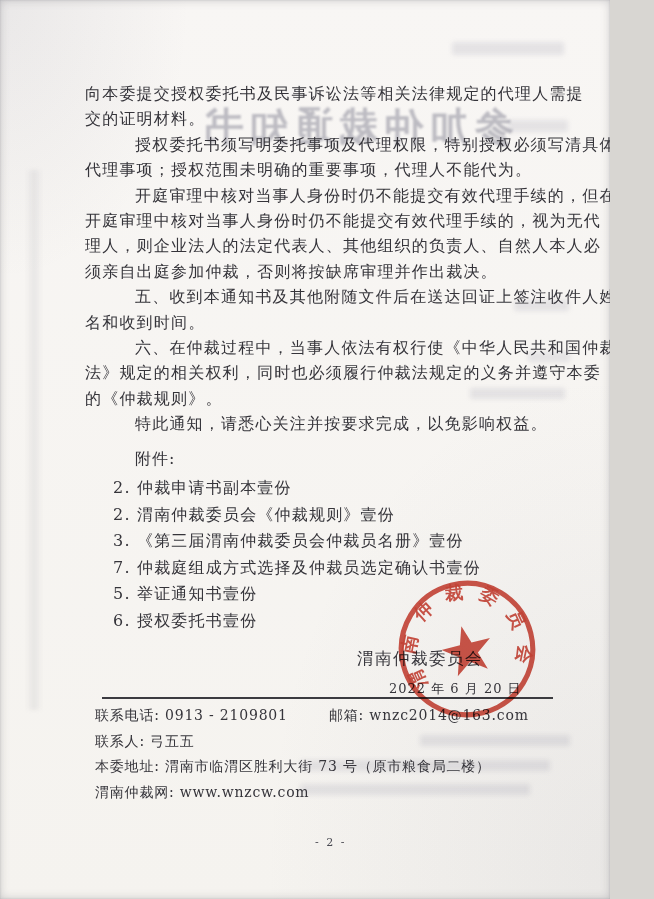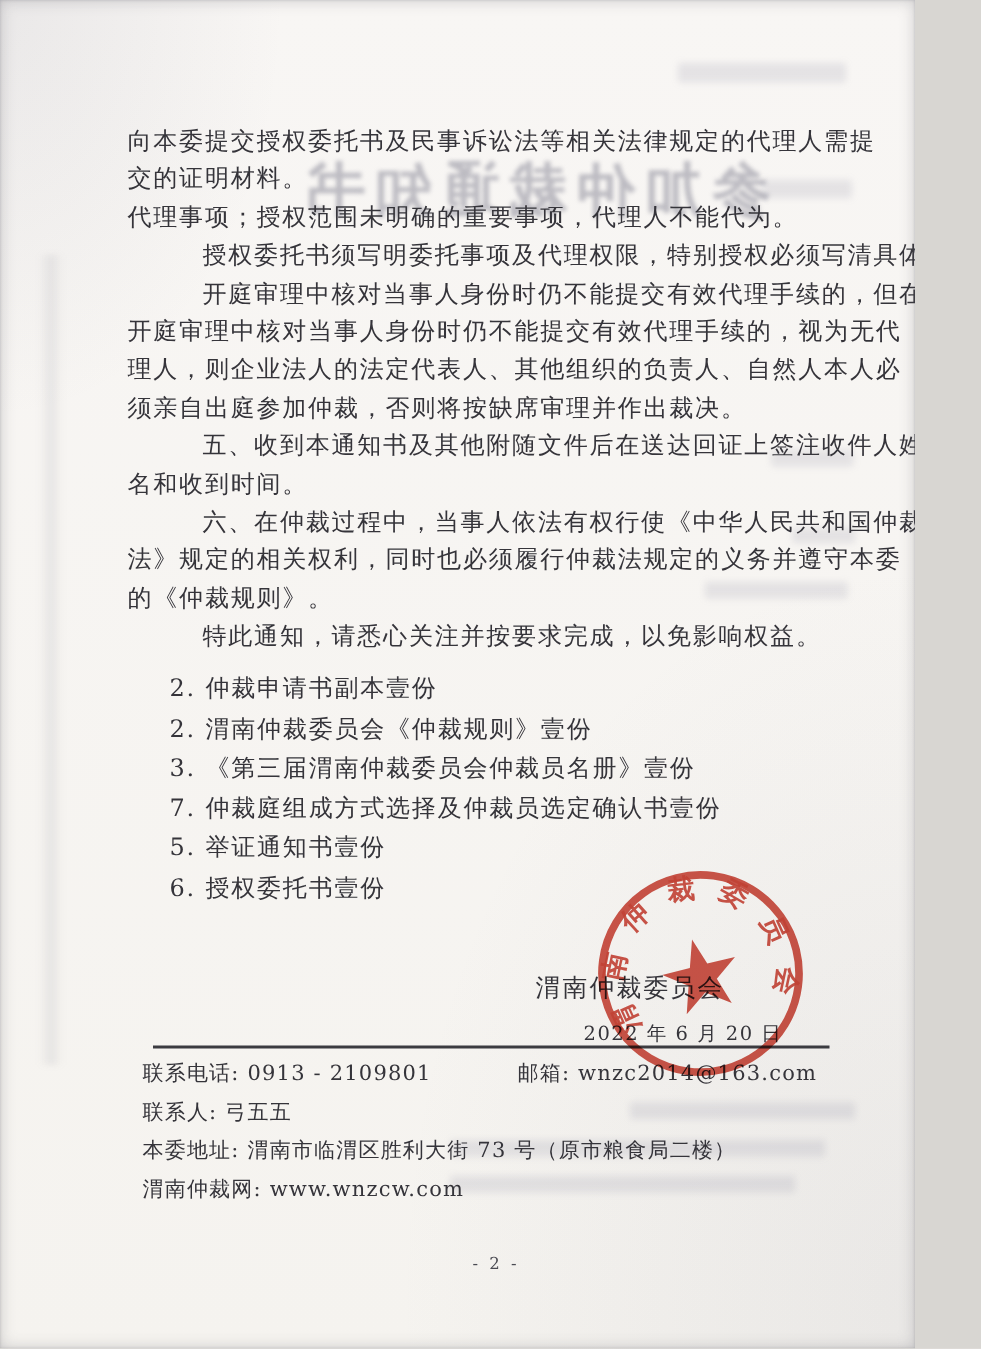--- a/index.html
+++ b/index.html
@@ -43,21 +43,21 @@
   .sig-date{
     position:absolute;left:389px;top:680px;z-index:2;
     font-size:13px;letter-spacing:1px;white-space:nowrap;
   }
   .date-underline{
     position:absolute;left:102px;top:697px;width:451px;height:2px;
     background:#3b3b40;z-index:2;
   }
   #contact{position:absolute;left:95px;top:707px;width:480px;z-index:2;font-size:14px;}
   #contact .row{position:relative;height:25.6px;white-space:nowrap;letter-spacing:.8px;}
-  #contact .email{position:absolute;left:250px;top:0;}
+  #contact .email{position:absolute;left:234px;top:0;}
   .page-number{
     position:absolute;left:315px;top:836px;z-index:2;
     font-size:11px;letter-spacing:2px;color:#4a4a52;
   }
   .seal{
     position:absolute;left:394px;top:576px;width:146px;height:146px;z-index:5;
     transform:rotate(-14deg);mix-blend-mode:multiply;opacity:.93;
   }
 </style>
 </head>
@@ -74,35 +74,36 @@
   <div class="smudge" style="left:470px;top:388px;width:95px;height:11px;"></div>
   <div class="smudge" style="left:420px;top:735px;width:150px;height:11px;"></div>
   <div class="smudge" style="left:300px;top:760px;width:250px;height:11px;"></div>
   <div class="smudge" style="left:300px;top:784px;width:230px;height:11px;"></div>
 
   <div class="bleed-title">参加仲裁通知书</div>
 
   <div id="body-text">
     <div class="line">向本委提交授权委托书及民事诉讼法等相关法律规定的代理人需提</div>
     <div class="line">交的证明材料。</div>
+    <div class="line indent">授权委托书须写明委托事项及代理权限，特别授权必须写清具体</div>
     <div class="line">代理事项；授权范围未明确的重要事项，代理人不能代为。</div>
-    <div class="line indent">授权委托书须写明委托事项及代理权限，特别授权必须写清具体</div>
     <div class="line indent">开庭审理中核对当事人身份时仍不能提交有效代理手续的，但在</div>
     <div class="line">开庭审理中核对当事人身份时仍不能提交有效代理手续的，视为无代</div>
     <div class="line">理人，则企业法人的法定代表人、其他组织的负责人、自然人本人必</div>
     <div class="line">须亲自出庭参加仲裁，否则将按缺席审理并作出裁决。</div>
     <div class="line indent">五、收到本通知书及其他附随文件后在送达回证上签注收件人姓</div>
     <div class="line">名和收到时间。</div>
     <div class="line indent">六、在仲裁过程中，当事人依法有权行使《中华人民共和国仲裁</div>
     <div class="line">法》规定的相关权利，同时也必须履行仲裁法规定的义务并遵守本委</div>
     <div class="line">的《仲裁规则》。</div>
     <div class="line indent">特此通知，请悉心关注并按要求完成，以免影响权益。</div>
   </div>
 
   <div id="attachments">
+    <div class="label indent">附件:</div>
     <div class="item">2. 仲裁申请书副本壹份</div>
     <div class="item">2. 渭南仲裁委员会《仲裁规则》壹份</div>
     <div class="item">3. 《第三届渭南仲裁委员会仲裁员名册》壹份</div>
     <div class="item">7. 仲裁庭组成方式选择及仲裁员选定确认书壹份</div>
     <div class="item">5. 举证通知书壹份</div>
     <div class="item">6. 授权委托书壹份</div>
   </div>
 
   <div class="sig-org">渭南仲裁委员会</div>
   <div class="sig-date">2022 年 6 月 20 日</div>

